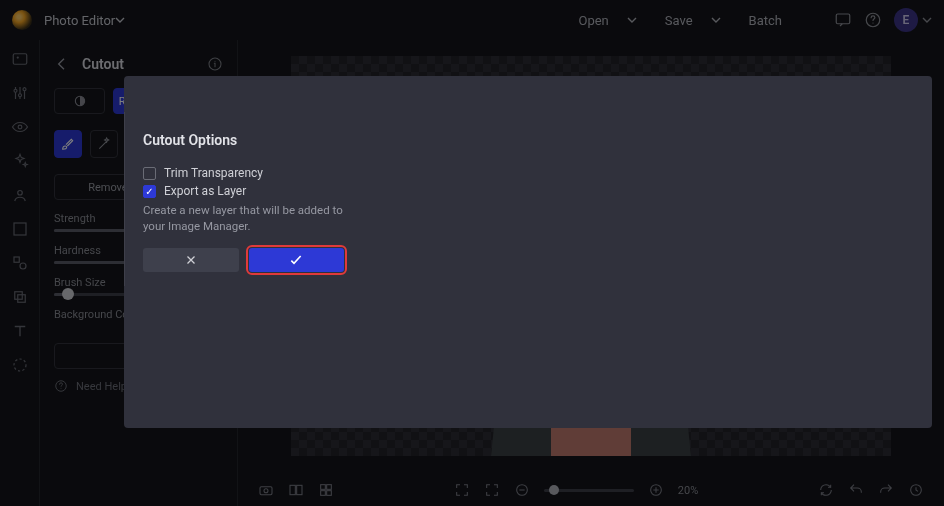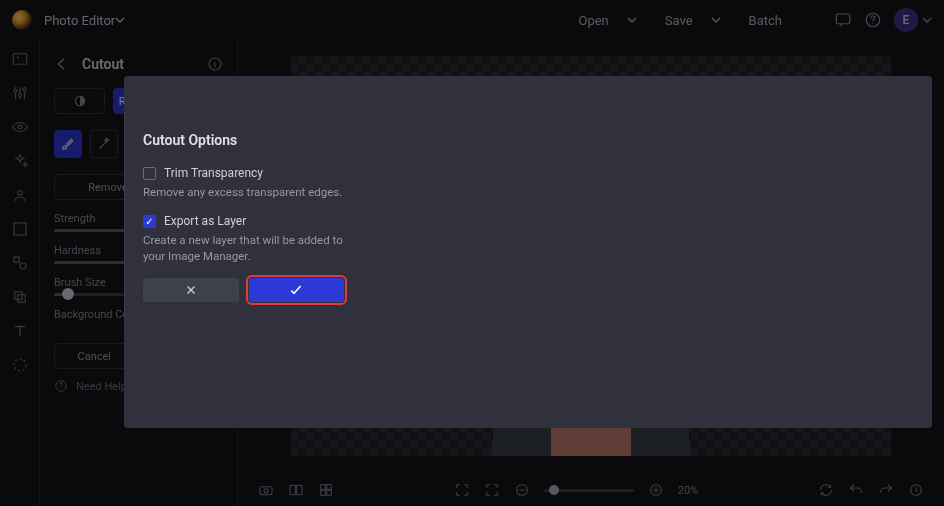--- a/index.html
+++ b/index.html
@@ -273,23 +273,20 @@
       <span class="label">Brush Size</span>
       <div class="slider-track brush">
           <div class="thumb"></div>
         </div>
     </div>
 
     <span class="label">Background Color</span>
 
     <div class="action-row" style="margin-top:18px;">
       <div class="action-btn">
-          <span>Cancel</span>
-        </div>
-      <div class="action-btn">
           <span>Apply</span>
         </div>
     </div>
 
     <div class="help-row">
       <svg width="14" height="14" viewBox="0 0 24 24">
           <circle cx="12" cy="12" r="9" stroke="currentColor" fill="none" stroke-width="1.6"></circle>
           <path d="M9.5 9a2.5 2.5 0 115 0c0 1.5-2.5 2-2.5 3.5M12 16h.01" stroke="currentColor" fill="none" stroke-width="1.6" stroke-linecap="round"></path>
         </svg>
       <span>Need Help? Here's a Tutorial</span>
@@ -400,21 +397,20 @@
        </div>
     </div>
   </div>
   <div class="modal-right">
     <div class="modal-title">Cutout Options</div>
 
     <div class="opt-row">
       <span class="chk"></span>
       <span class="opt-label">Trim Transparency</span>
     </div>
-    <div class="opt-desc">Remove any excess transparent edges.</div>
 
     <div class="opt-row">
       <span class="chk checked">✓</span>
       <span class="opt-label">Export as Layer</span>
     </div>
     <div class="opt-desc">Create a new layer that will be added to your Image Manager.</div>
 
     <div class="modal-footer">
       <div class="mbtn cancel">
         <span>

